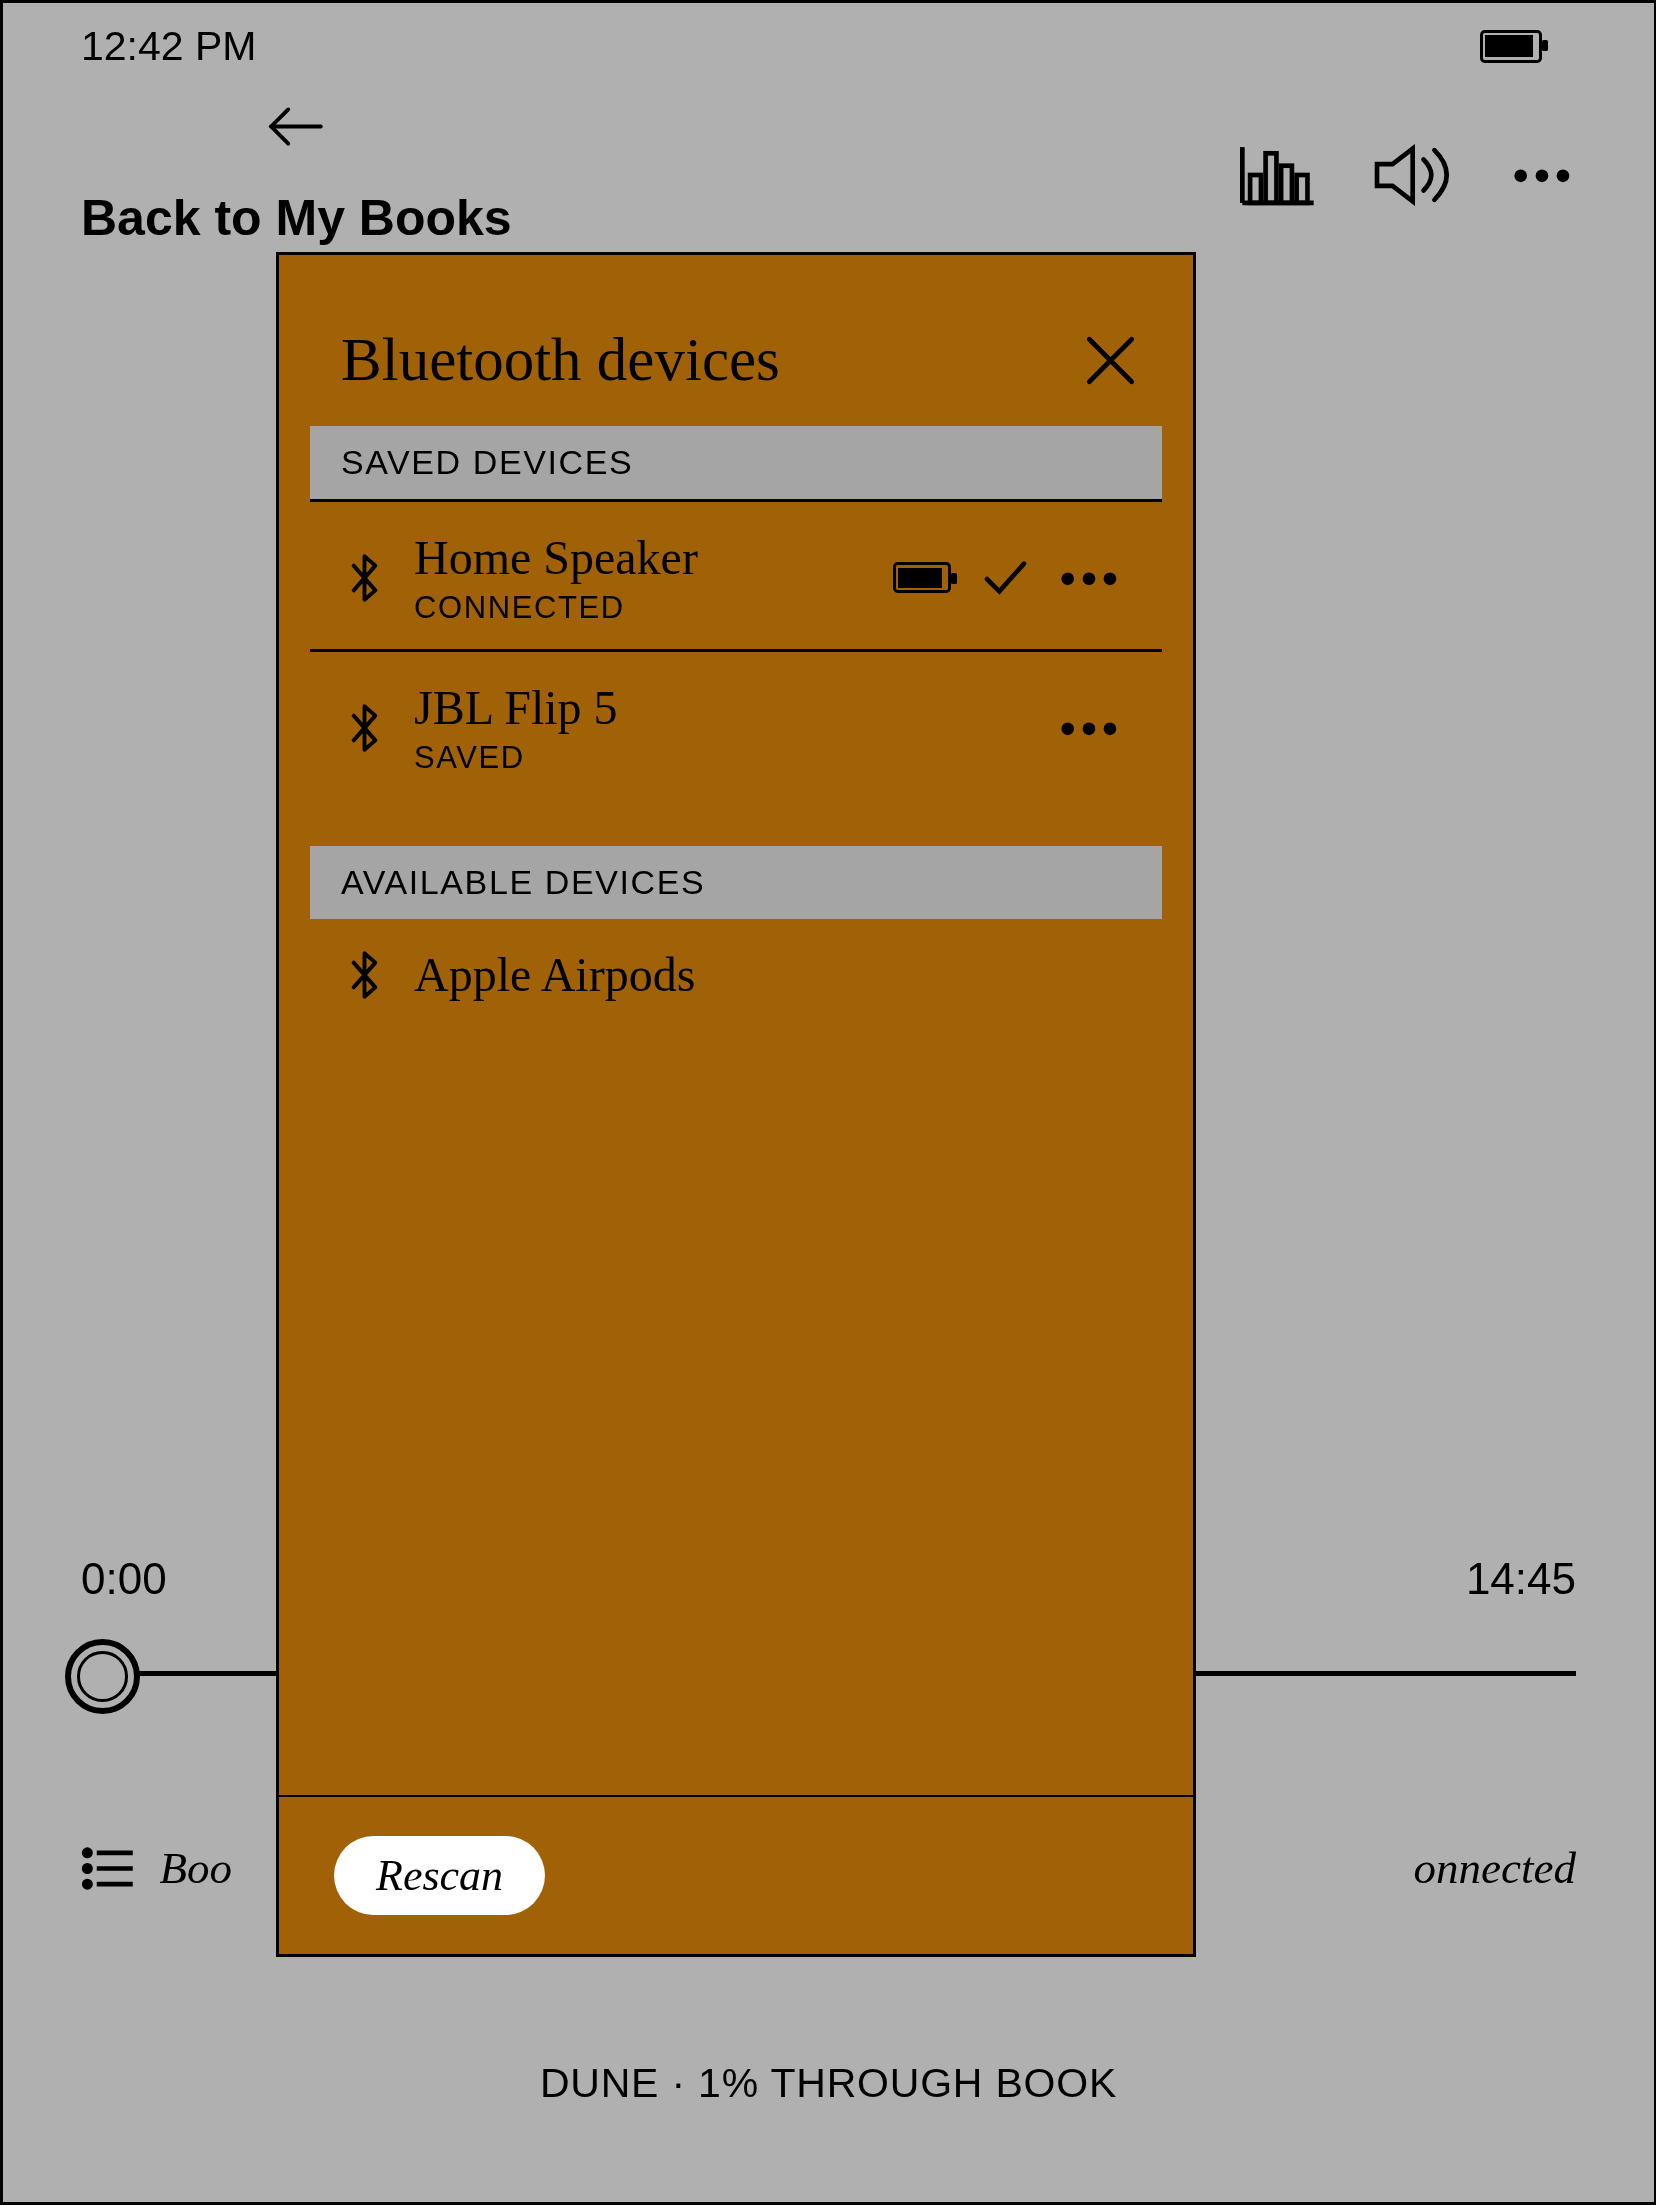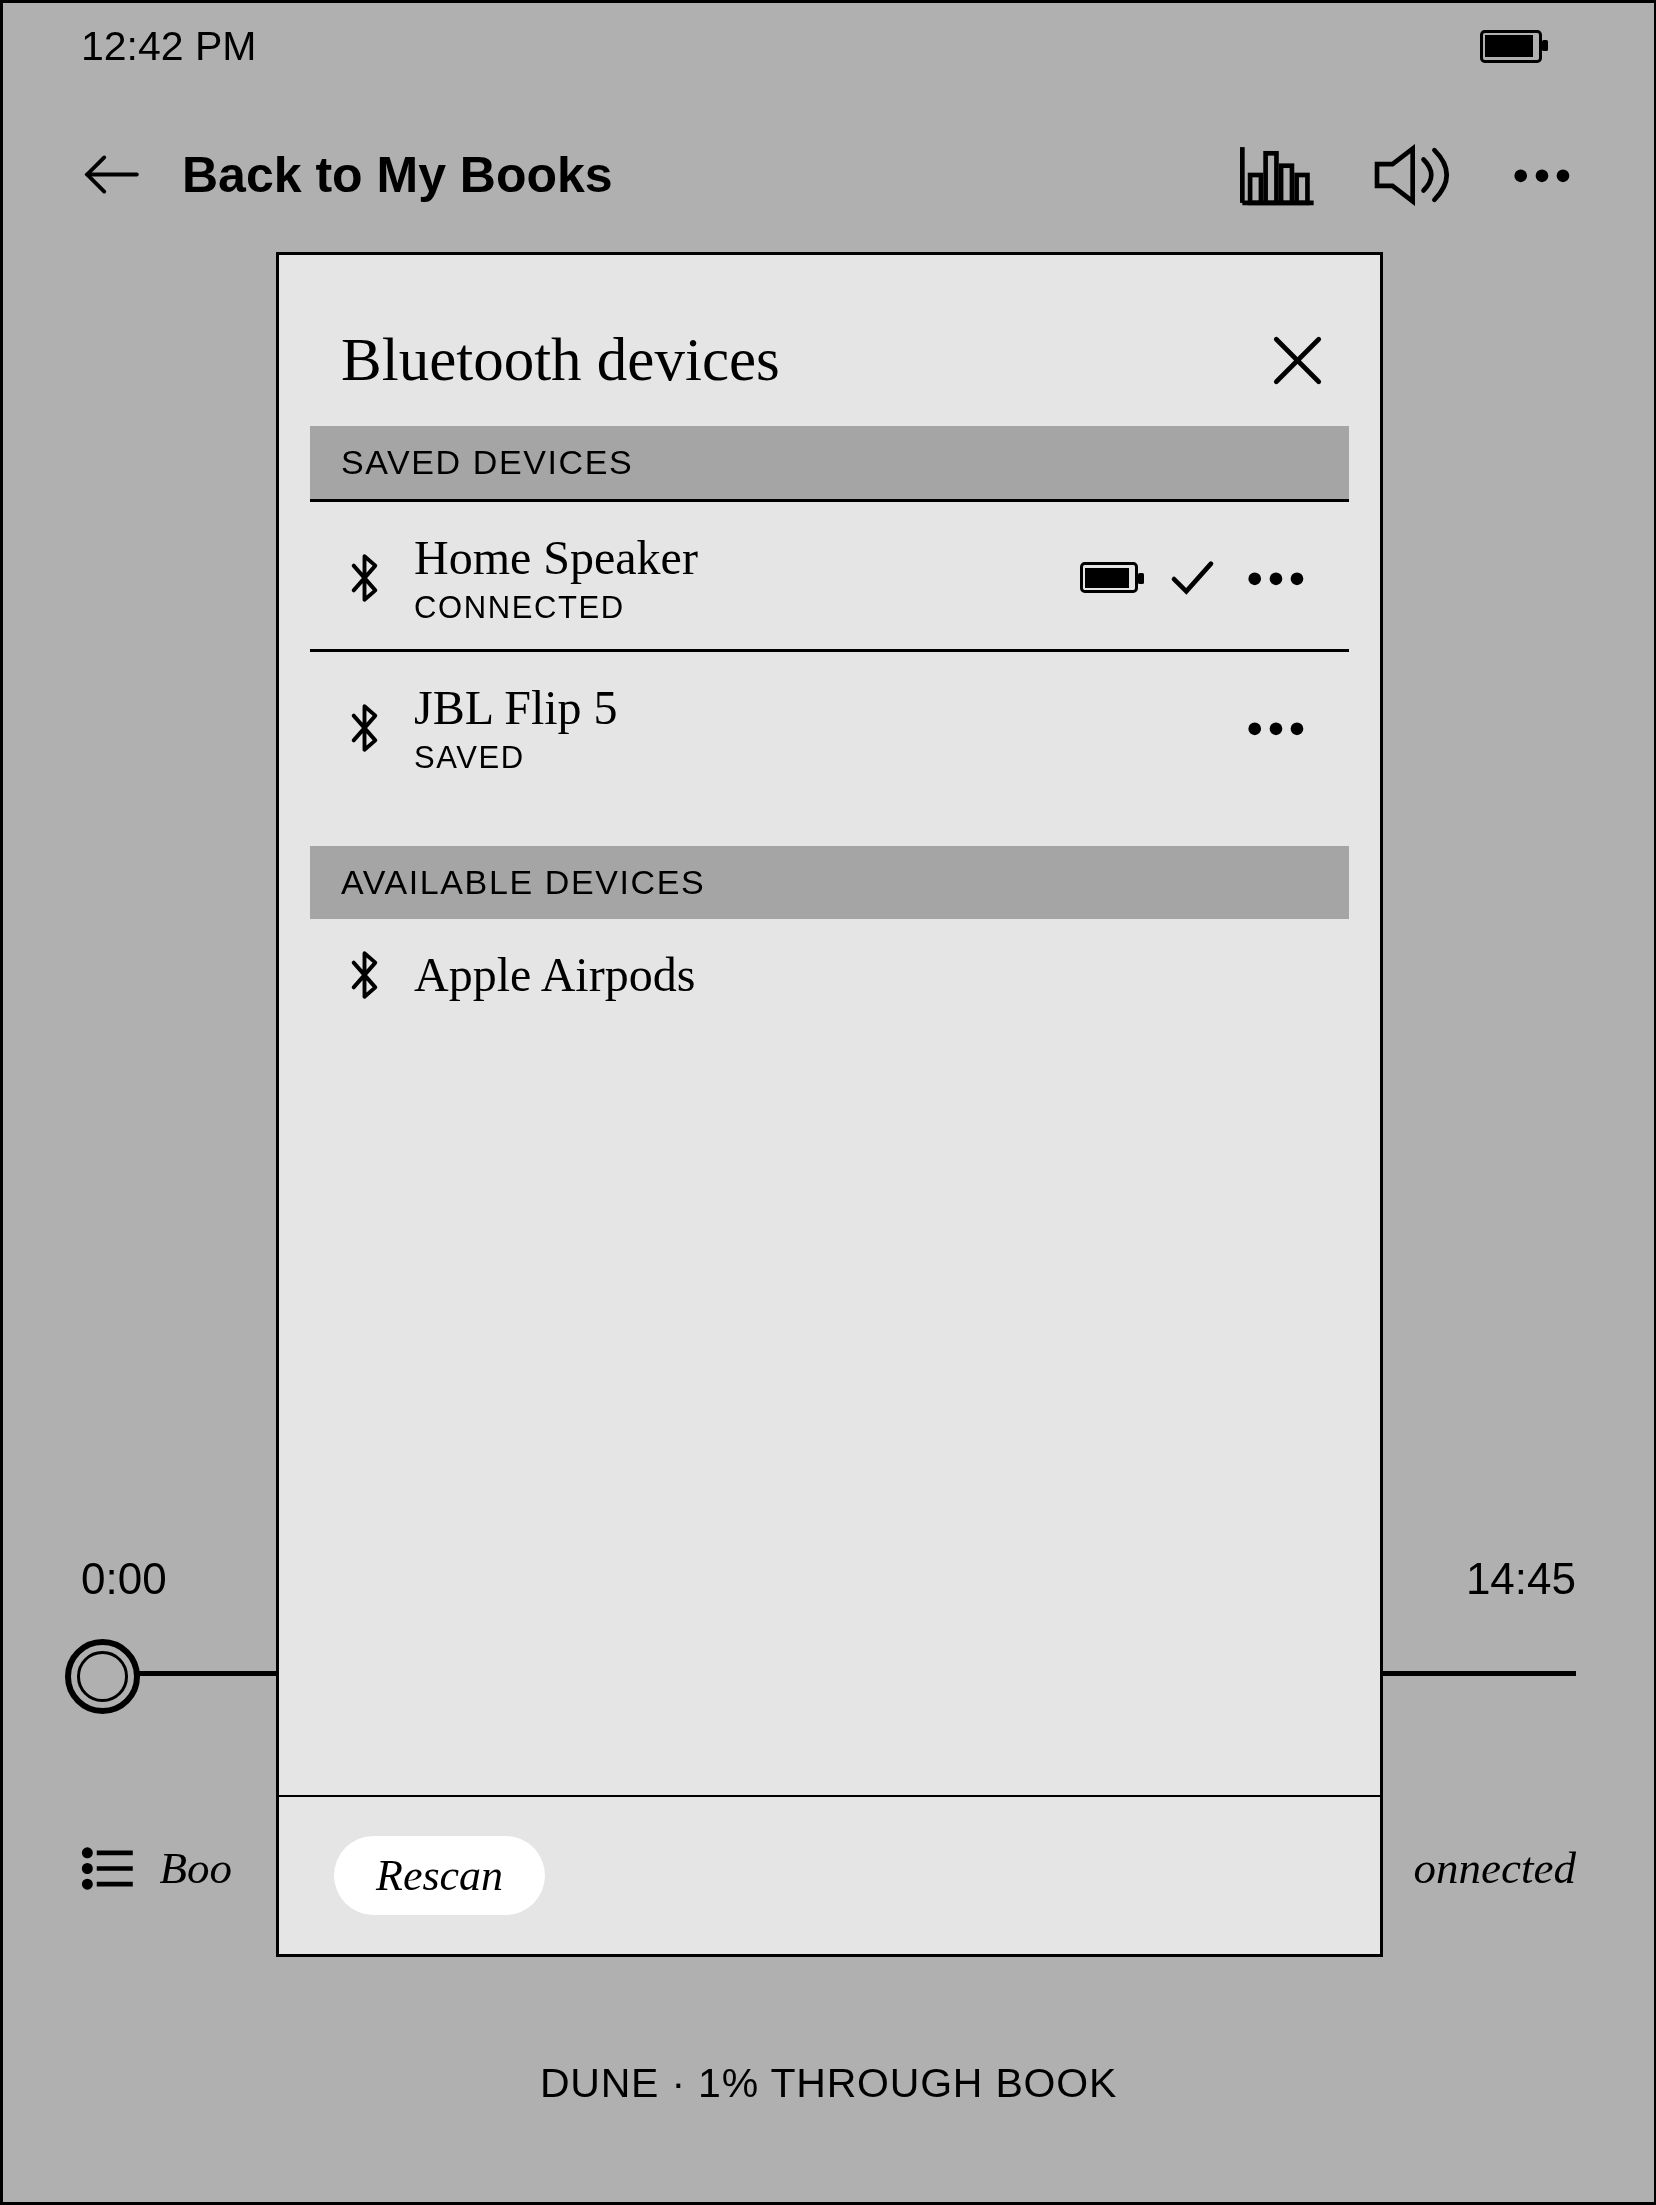--- a/index.html
+++ b/index.html
@@ -50,21 +50,21 @@
 
 
 .nav-row {
   position: absolute;
   top: 117px; left: 0; right: 0;
   height: 109px;
   display: flex;
   align-items: center;
   padding: 0 78px;
 }
-.nav-back { display: flex; align-items: center; gap: 39px; }
+.nav-back { display: flex; align-items: center; gap: 39px; flex-direction: column; }
 .nav-title {
   font-family: "Helvetica Neue", Arial, sans-serif;
   font-size: 50px;
   font-weight: 700;
 }
 .nav-spacer { flex: 1; }
 .nav-icons { display: flex; align-items: center; gap: 55px; }
 .icon-btn { display: inline-flex; align-items: center; justify-content: center; }
 
 
@@ -122,23 +122,23 @@
   font-family: "Helvetica Neue", Arial, sans-serif;
   font-size: 41px;
   letter-spacing: 0.8px;
 }
 
 
 .modal {
   position: absolute;
   top: 249px;
   left: 273px;
-  width: 1107px;
+  width: 920px;
   height: 1705px;
-  background: #e5e5e5;
+  background: #a16207;
   border: 3.9px solid #000;
   display: flex;
   flex-direction: column;
 }
 .modal-header {
   display: flex;
   align-items: center;
   justify-content: space-between;
   padding: 70px 55px 31px 62px;
 }

